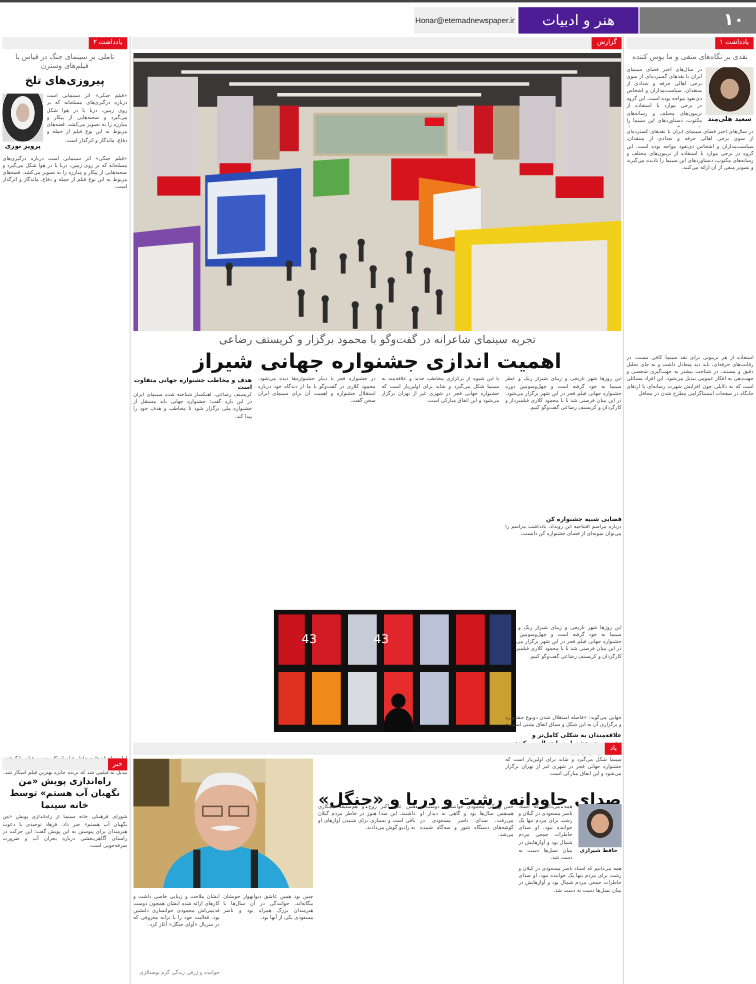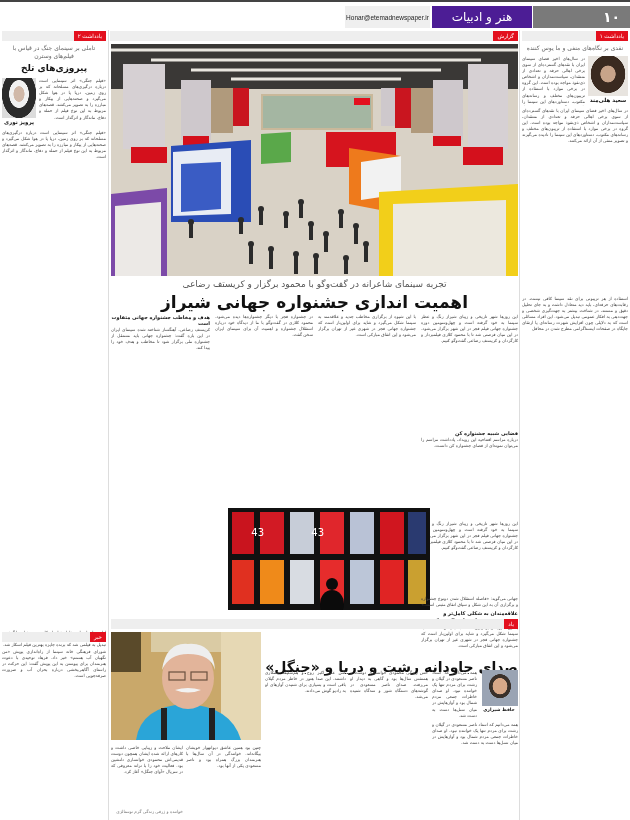--- a/index.html
+++ b/index.html
@@ -74,20 +74,21 @@
     <div class="body-text" style="height:50px;overflow:hidden;flex:1;">«فیلم جنگی» اثر سینمایی است درباره درگیری‌های مسلحانه که بر روی زمین، دریا یا در هوا شکل می‌گیرد و صحنه‌هایی از پیکار و مبارزه را به تصویر می‌کشد. قصه‌های مربوط به این نوع فیلم از حمله و دفاع، ماندگار و اثرگذار است.</div>
   </div>
   <div class="body-text" style="height:500px;overflow:hidden;margin-top:2px;">«فیلم جنگی» اثر سینمایی است درباره درگیری‌های مسلحانه که بر روی زمین، دریا یا در هوا شکل می‌گیرد و صحنه‌هایی از پیکار و مبارزه را به تصویر می‌کشد. قصه‌های مربوط به این نوع فیلم از حمله و دفاع، ماندگار و اثرگذار است.</div>
   <div class="body-text" style="height:26px;overflow:hidden;">اولین داستان‌ها به خاطر فیلم اسکار بهترین فیلم را گرفتند. دهمین داستان در سال ۱۹۲۲ به کارگردانی ویلیام ولمن تبدیل به فیلمی شد که برنده جایزه بهترین فیلم اسکار شد.</div>
 </div>
 
 <div class="tagbar" style="left:2px; top:632px; width:104px;">
   <span class="tag" style="right:0;">خبر</span>
 </div>
 <div class="col" style="left:2px; top:646px; width:104px;">
+  <div class="headline" style="font-size:7.5px;line-height:10px;">راه‌اندازی پویش «من نگهبان آب هستم» توسط خانه سینما</div>
   <div class="body-text" style="height:145px;overflow:hidden;margin-top:3px;">شورای فرهنگی خانه سینما از راه‌اندازی پویش «من نگهبان آب هستم» خبر داد. فرهاد توحیدی با دعوت هنرمندان برای پیوستن به این پویش گفت: این حرکت در راستای آگاهی‌بخشی درباره بحران آب و ضرورت صرفه‌جویی است.</div>
 </div>
 
 <div class="photo" style="left:111px; top:44px; width:407px; height:232px;">
   <svg width="407" height="232" viewBox="0 0 407 232">
     <rect width="407" height="232" fill="#d9d2c6"></rect>
     <rect width="407" height="45" fill="#3a3836"></rect>
     <g stroke="#e9e6df" stroke-width="3">
       <line x1="0" y1="6" x2="407" y2="6"></line>
       <line x1="40" y1="16" x2="370" y2="16"></line>

